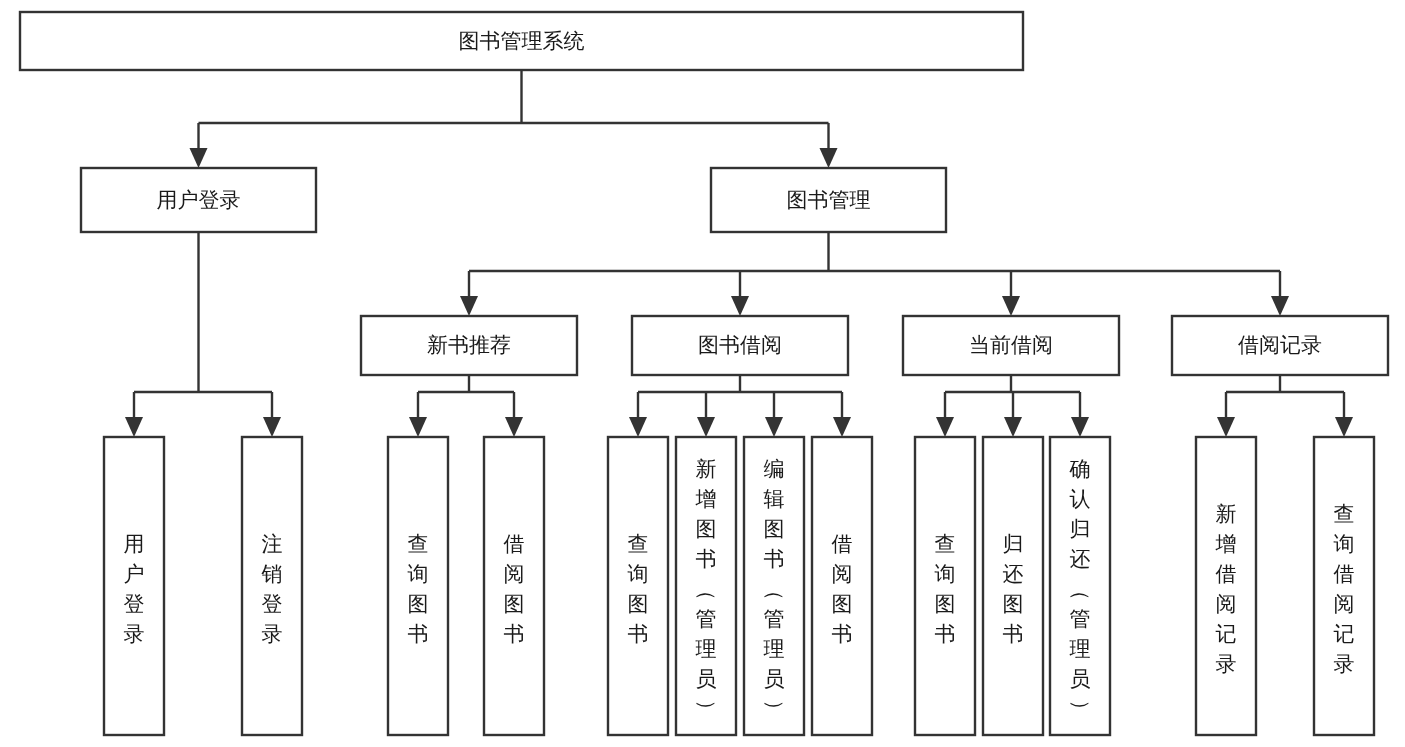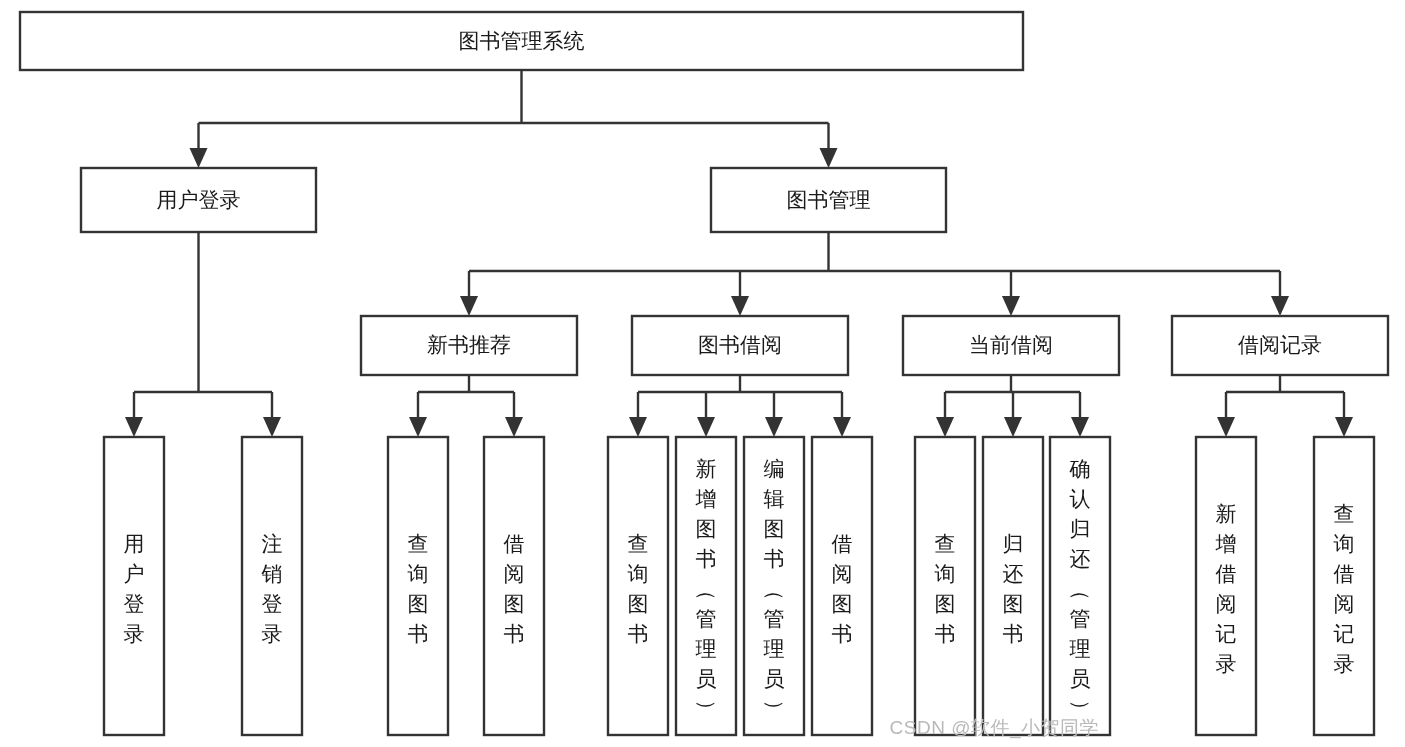--- a/index.html
+++ b/index.html
@@ -253,14 +253,13 @@
           <rect x="1314" y="437" width="60" height="298" class="node-box"></rect>
           <text x="1344" y="515" class="node-label-h">查</text>
           <text x="1344" y="545" class="node-label-h">询</text>
           <text x="1344" y="575" class="node-label-h">借</text>
           <text x="1344" y="605" class="node-label-h">阅</text>
           <text x="1344" y="635" class="node-label-h">记</text>
           <text x="1344" y="665" class="node-label-h">录</text>
         </g>
       </g>
     </svg>
-  <div class="watermark">CSDN @软件_小贺同学</div>
 </div>
 
 </body></html>

